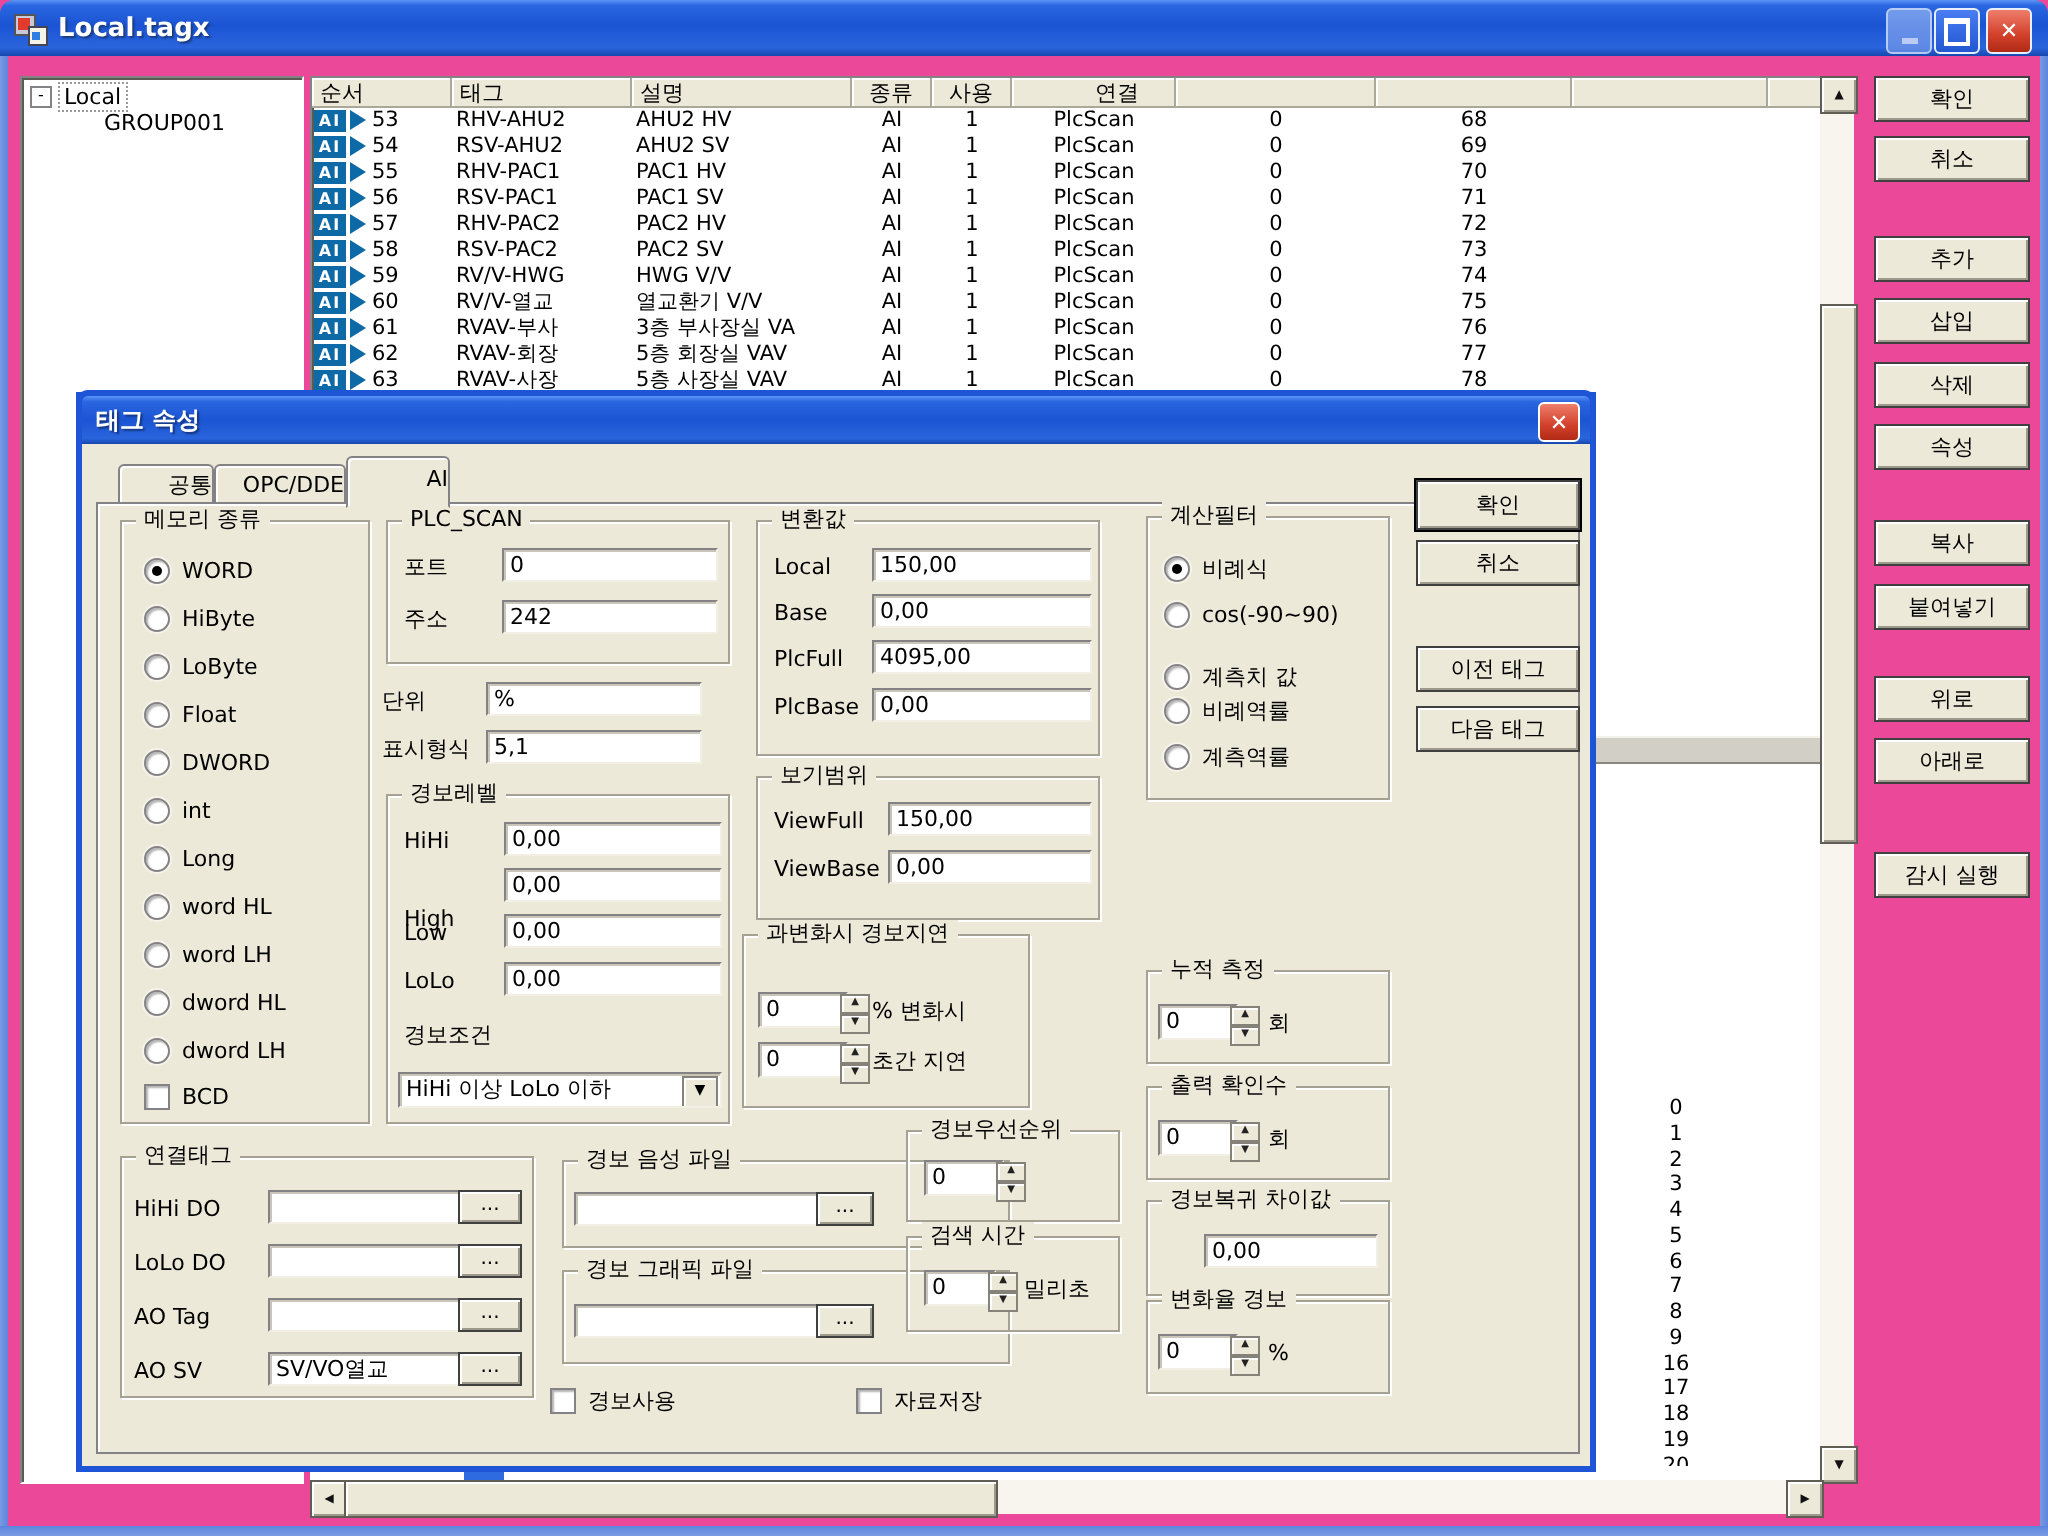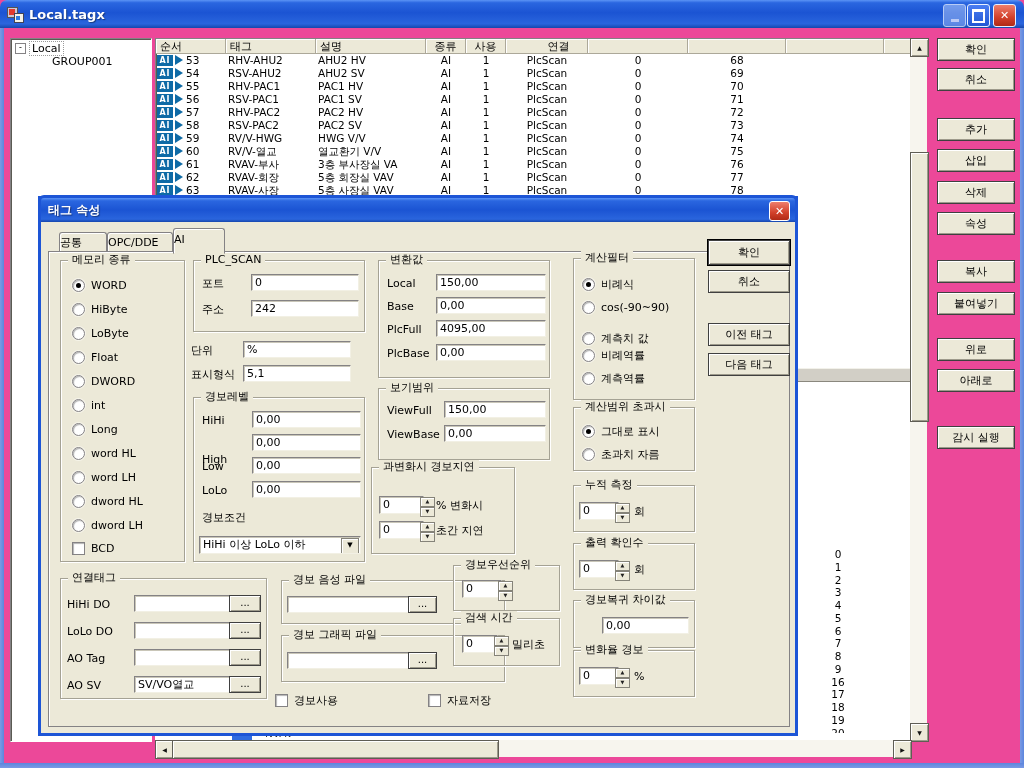--- a/index.html
+++ b/index.html
@@ -77,21 +77,21 @@
     border:3px solid #1d55d6;border-top:none;z-index:40;}
   .dlg-title{position:absolute;left:-3px;top:-1px;width:754px;height:24px;
     background:linear-gradient(180deg,#5b94f5 0%,#2a66e0 12%,#1b54d3 50%,#2a65dd 88%,#1747ad 100%);
     border:3px solid #1d55d6;border-bottom:none;border-radius:6px 6px 0 0;box-sizing:content-box;
     display:flex;align-items:center;}
   .dlg-title .t{color:#fff;font-weight:bold;font-size:12px;margin-left:7px;text-shadow:1px 1px 1px #15357c;}
   .dlg-close{position:absolute;right:5px;top:3px;width:19px;height:18px;border-radius:3px;border:1px solid #fff;
     background:linear-gradient(180deg,#ee7e6c,#d2402a 60%,#b02a16);color:#fff;font-weight:bold;font-size:11px;
     display:flex;align-items:center;justify-content:center;}
   .tab{position:absolute;background:#ece9d8;border:1px solid #848284;border-bottom:none;border-radius:3px 3px 0 0;
-    box-shadow:inset 1px 1px 0 #fff;text-align:left;font-size:11px;}
+    box-shadow:inset 1px 1px 0 #fff;text-align:right;font-size:11px;}
   .tabpage{position:absolute;left:7px;top:55px;width:740px;height:474px;background:#ece9d8;
     border:1px solid #848284;box-shadow:inset 1px 1px 0 #fff;}
   .browse{position:absolute;background:#ece9d8;border:1px solid #404040;box-shadow:inset 1px 1px 0 #fff,inset -1px -1px 0 #9d9a8b;
     text-align:center;font-size:10px;line-height:13px;}
   
   .gray-band{position:absolute;left:793px;top:368px;width:117px;height:12px;background:#d2cfc6;
     border-top:1px solid #f2f1ea;border-bottom:1px solid #8a887e;z-index:5;}
   .bgnum{position:absolute;left:820px;width:36px;text-align:center;font-size:10.5px;line-height:12px;z-index:5;}
   .partial-row{position:absolute;left:155px;top:733px;width:738px;height:7px;overflow:hidden;background:#fff;z-index:5;}
 </style>
@@ -573,31 +573,20 @@
       <div class="opt" style="left:8px;top:89px;">
           <span class="radio"></span>
           <span>비례역률</span>
         </div>
       <div class="opt" style="left:8px;top:112px;">
           <span class="radio"></span>
           <span>계측역률</span>
         </div>
     </div>
 
-    <div class="grp" style="left:532px;top:211px;width:120px;height:62px;">
-      <span class="leg">계산범위 초과시</span>
-      <div class="opt" style="left:8px;top:16px;">
-          <span class="radio sel"></span>
-          <span>그대로 표시</span>
-        </div>
-      <div class="opt" style="left:8px;top:39px;">
-          <span class="radio"></span>
-          <span>초과치 자름</span>
-        </div>
-    </div>
 
     <div class="grp" style="left:532px;top:289px;width:120px;height:45px;">
       <span class="leg">누적 측정</span>
       <div class="spin" style="left:5px;top:16px;width:50px;">
         <div class="tb spin-val" style="width:35px;"><span>0</span></div>
         <div class="spin-btns" style="left:36px;">
           <div class="spin-b"><span>▲</span></div>
           <div class="spin-b"><span>▼</span></div>
         </div>
       </div>

